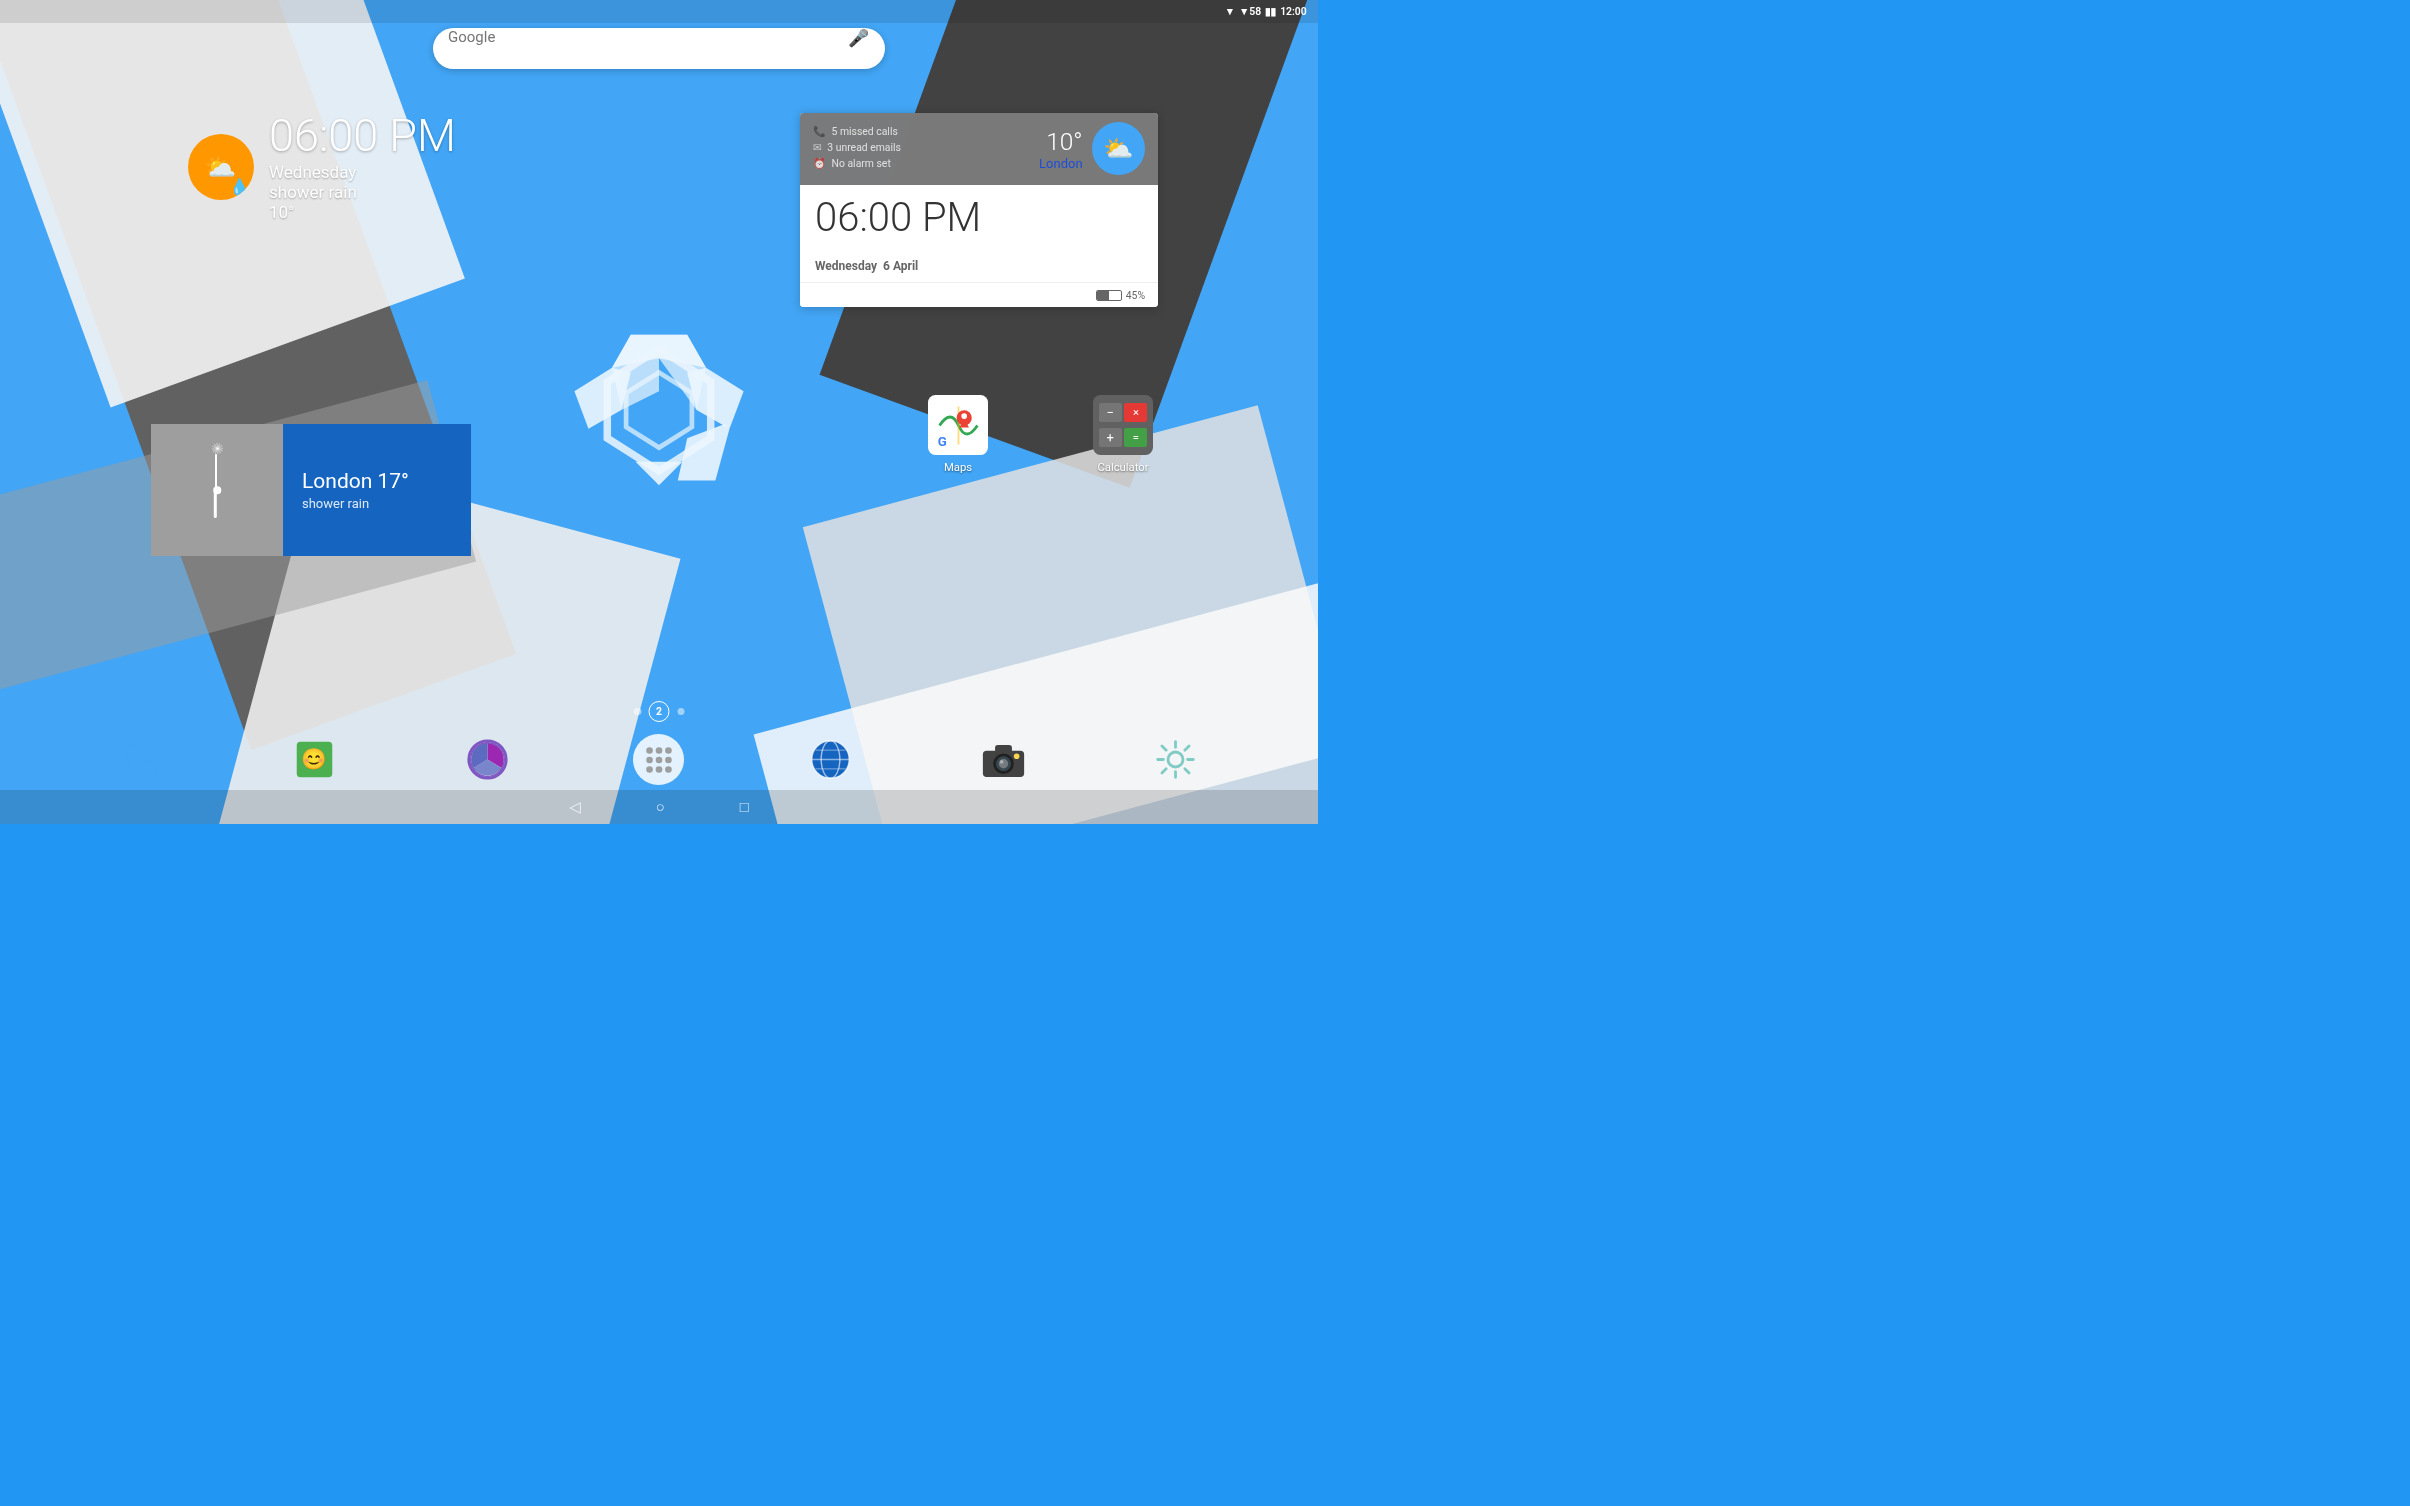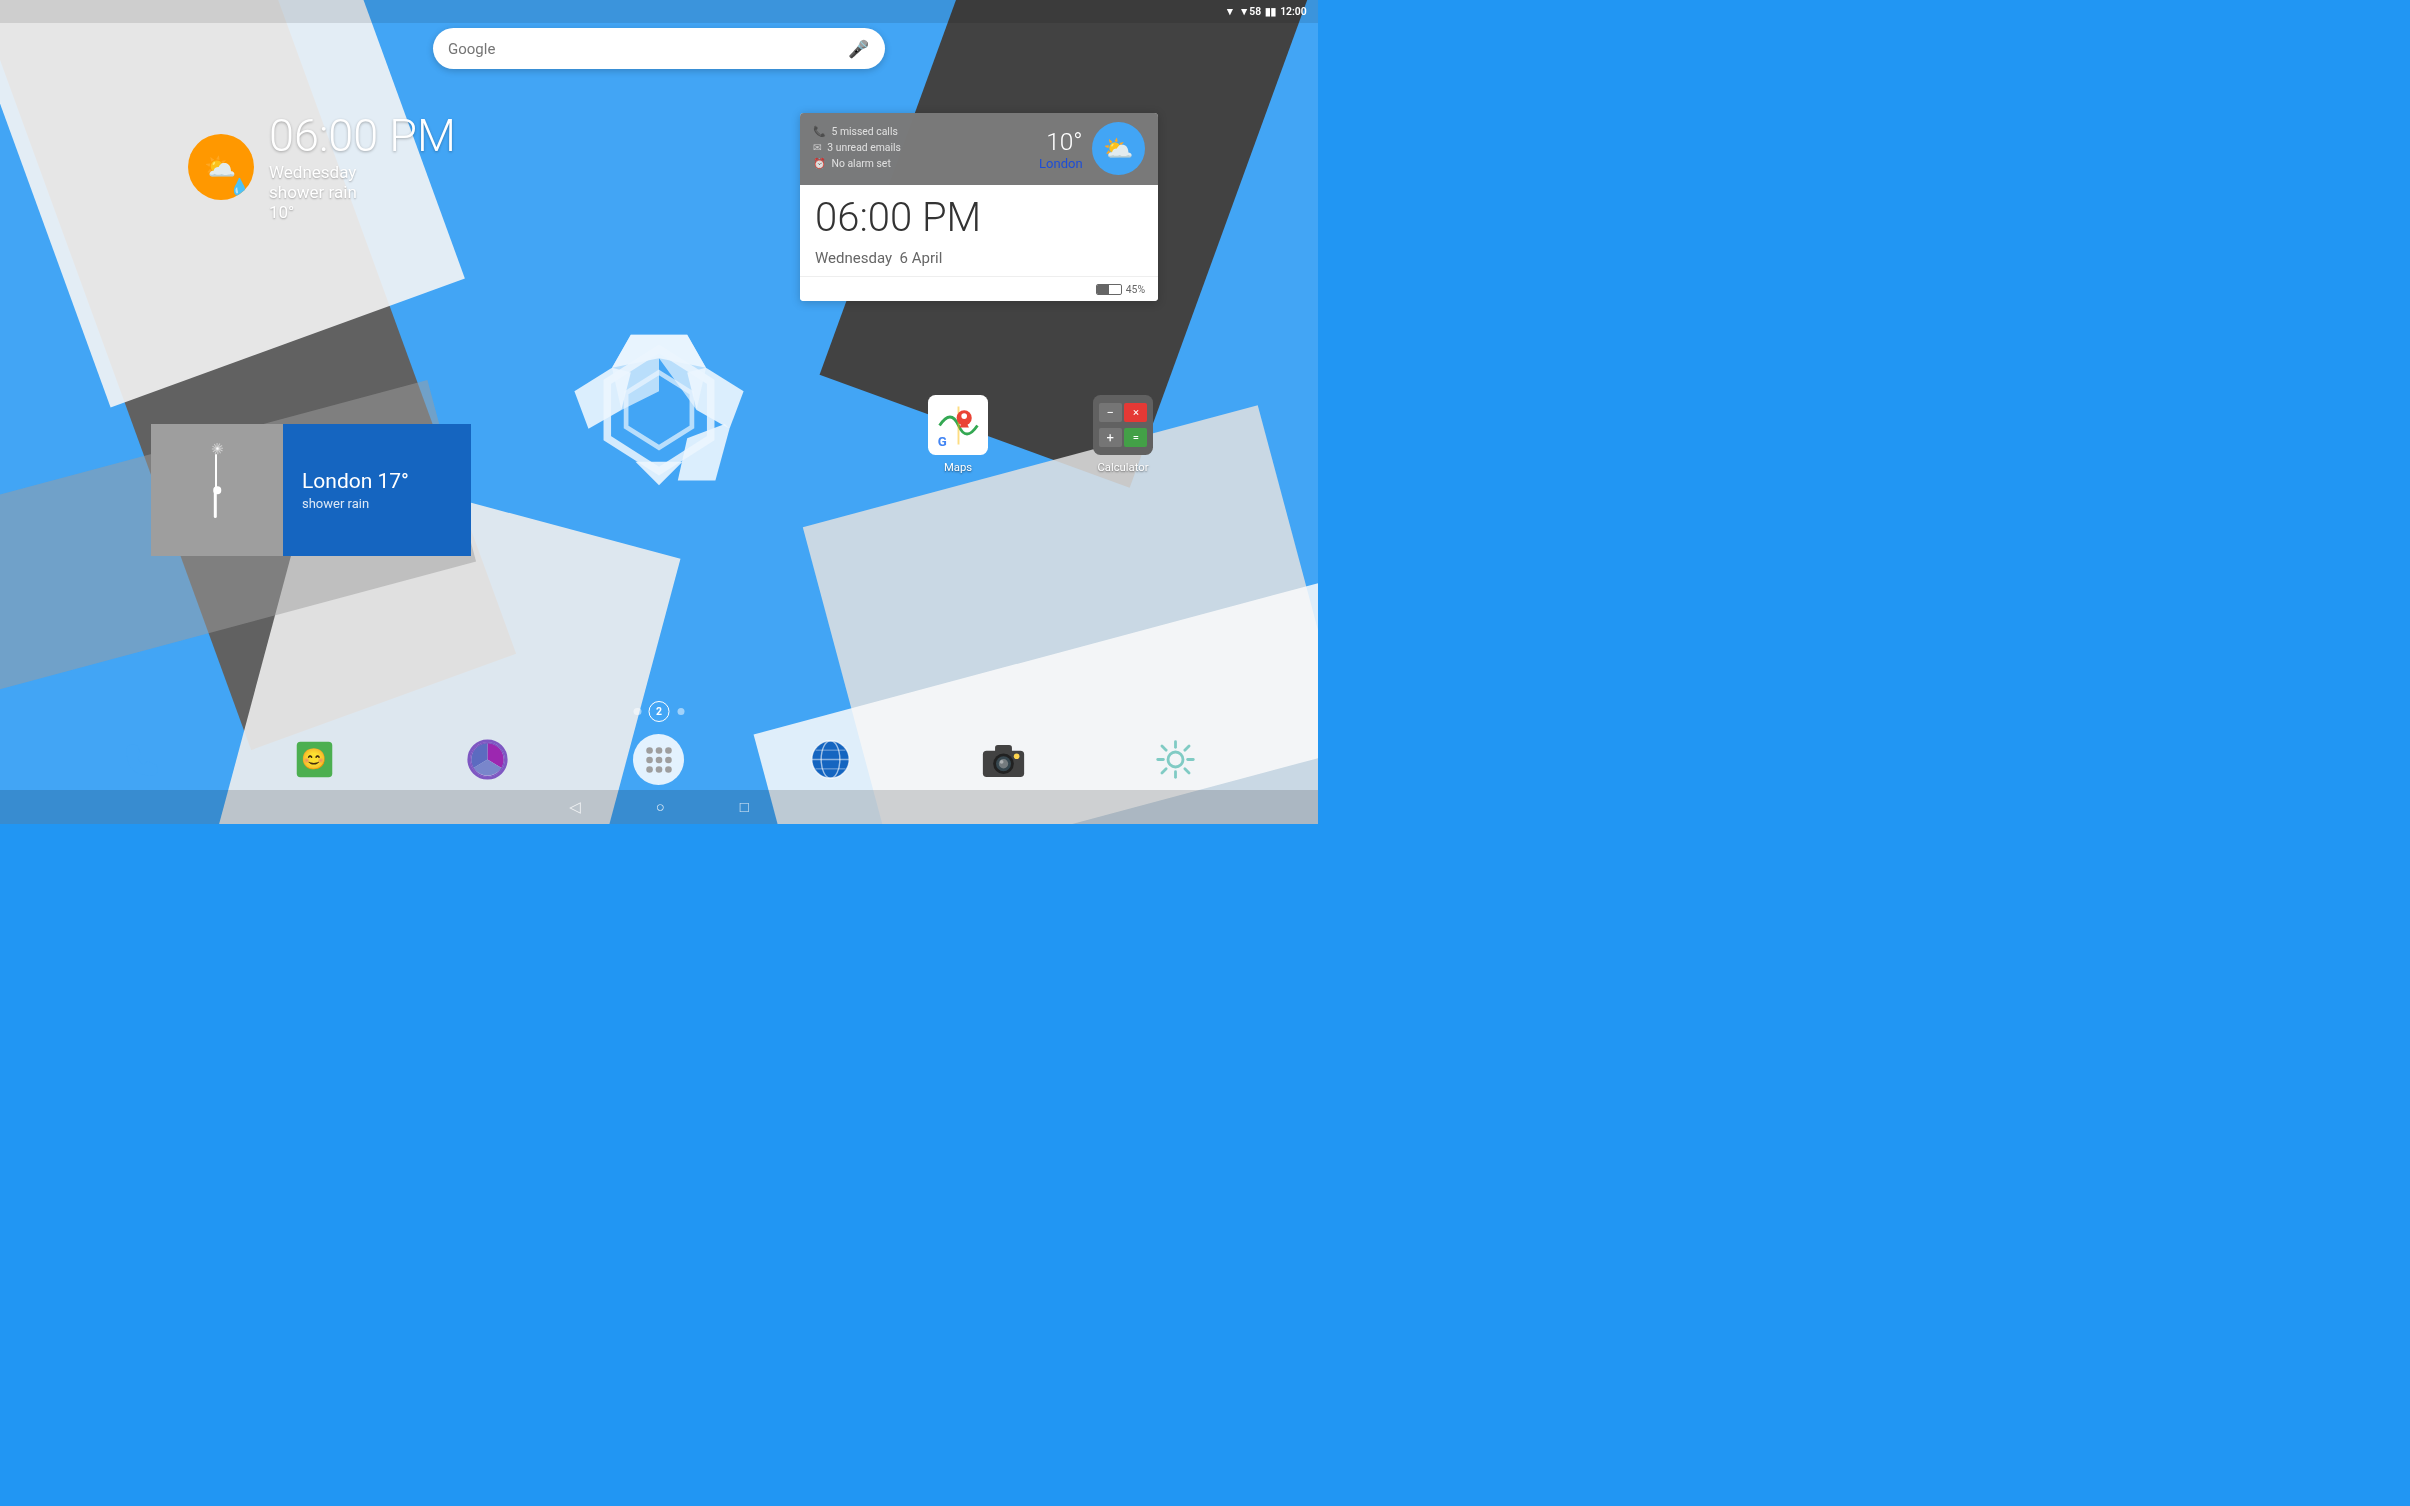--- a/index.html
+++ b/index.html
@@ -134,21 +134,20 @@
     .search-bar {
       position: absolute;
       top: 28px;
       left: 50%;
       transform: translateX(-50%);
       width: 452px;
       height: 41px;
       background: white;
       border-radius: 21px;
       display: flex;
-      align-items: center;
       padding: 0 15px;
       z-index: 50;
       box-shadow: 0 1.9px 7.5px rgba(0,0,0,0.2);
       gap: 13px;
     }
 
     .search-bar-text {
       flex: 1;
       font-size: 15px;
       color: #757575;
@@ -291,23 +290,24 @@
     }
 
     .info-clock-time {
       font-size: 40px;
       font-weight: 300;
       color: #333;
       line-height: 1;
     }
 
     .info-clock-date {
-      font-size: 15px;
+      font-size: 12px;
       color: #666;
-      margin-top: 11px;
+      margin-top: 21px;
+      font-weight: bold;
     }
 
     .info-widget-footer {
       display: flex;
       align-items: center;
       justify-content: flex-end;
       padding: 5.6px 13px;
       background: white;
       border-top: 0.9px solid #eee;
     }

